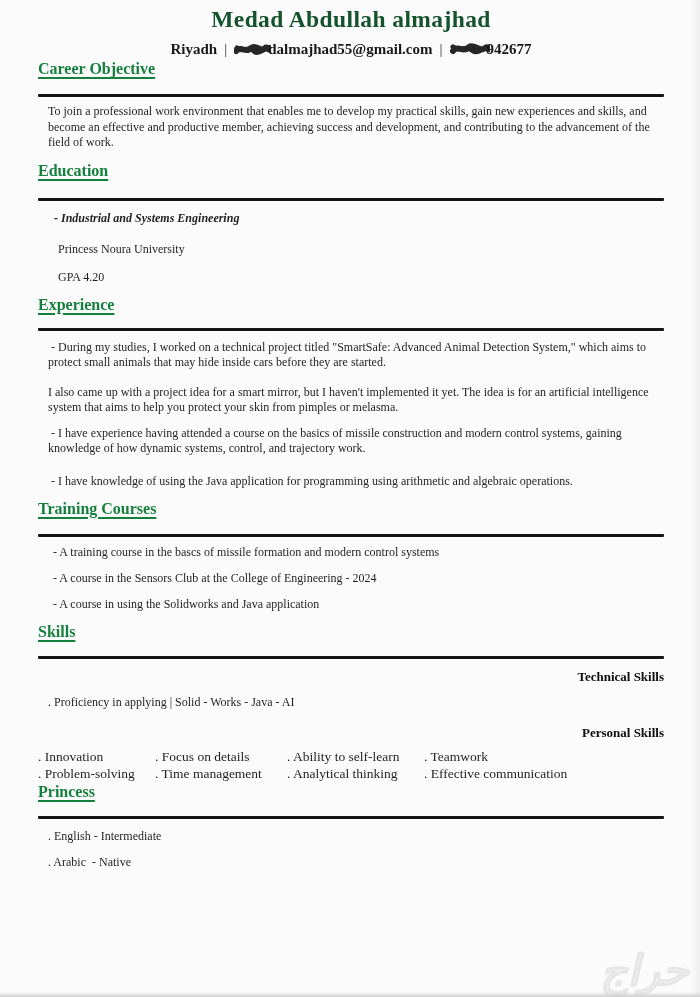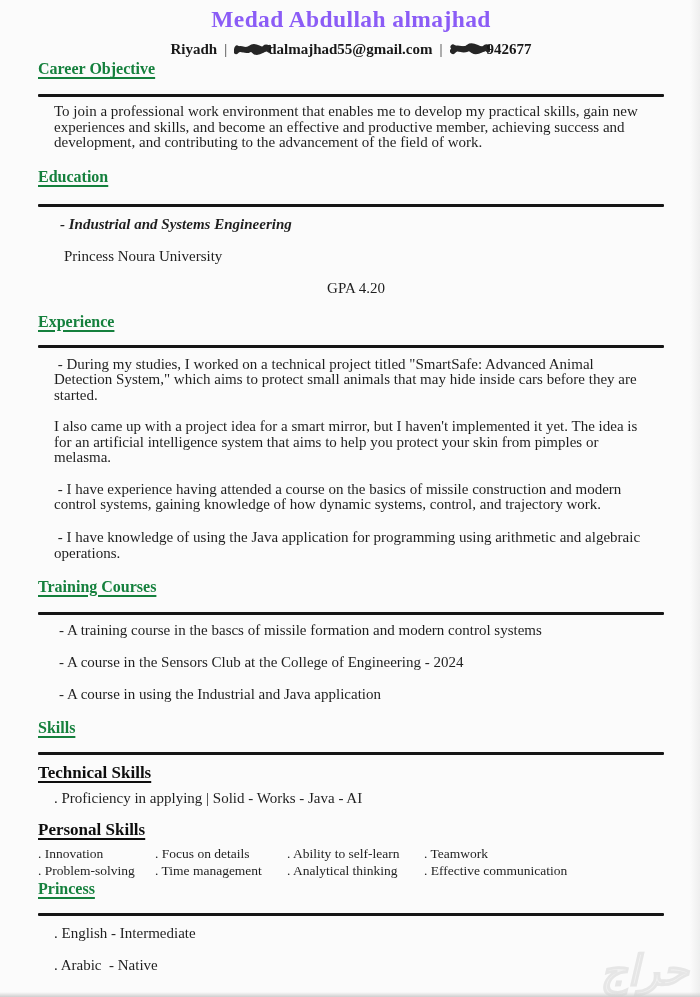--- a/index.html
+++ b/index.html
@@ -10,21 +10,21 @@
     color: #1f1f1f;
     overflow: hidden;
     position: relative;
   }
   .doc { padding: 6px 36px 0 38px; position: relative; }
 
   .name {
     text-align: center;
     font-size: 23.5px; font-weight: bold;
     line-height: 26px; letter-spacing: 0.4px;
-    color: #8b5cf6;
+    color: #14532d;
   }
   .contact {
     margin-top: 7px;
     text-align: center;
     font-weight: bold; font-size: 15px; line-height: 20px;
     color: #181818;
     white-space: nowrap;
   }
   .contact .sep { padding: 0 7px; font-weight: normal; color: #333; }
 
@@ -34,29 +34,29 @@
   h2.section-heading {
     font-size: 16px; font-weight: bold; line-height: 19px;
     margin: 0; color: #15803d;
     text-decoration: underline;
     text-decoration-thickness: 2px;
     text-underline-offset: 3px;
   }
   .rule { height: 3px; background: #151515; border-radius: 1px; }
 
   .body {
-    font-size: 15px; line-height: 15.5px;
-    margin: 16px; white-space: pre-wrap;
+    font-size: 12px; line-height: 15.5px;
+    margin: 10px; white-space: pre-wrap;
   }
   .subheading {
-    font-size: 17px; font-weight: bold; line-height: 16px;
+    font-size: 13px; font-weight: bold; line-height: 16px;
     margin: 0; color: #0e0e0e;
-    text-decoration: underline;
     text-decoration-thickness: 1.5px;
     text-underline-offset: 3px;
+    text-align: right;
   }
   .lh16 { line-height: 16px; }
 
   
   .mt1  { margin-top: 1px; }
   .mt6  { margin-top: 6px; }
   .mt7  { margin-top: 7px; }
   .mt8  { margin-top: 8px; }
   .mt9  { margin-top: 9px; }
   .mt10 { margin-top: 10px; }
@@ -118,34 +118,34 @@
   </div>
 
   <h2 class="section-heading mt25">Career Objective</h2>
   <div class="rule mt16"></div>
   <p class="body mt7">To join a professional work environment that enables me to develop my practical skills, gain new experiences and skills, and become an effective and productive member, achieving success and development, and contributing to the advancement of the field of work.</p>
 
   <h2 class="section-heading mt27">Education</h2>
   <div class="rule mt18"></div>
   <p class="body lh16 bold mt9" style="padding-left:6px;font-style:italic;">- Industrial and Systems Engineering</p>
   <p class="body lh16 mt15" style="padding-left:10px;">Princess Noura University</p>
-  <p class="body lh16 mt12" style="padding-left:10px;text-align:center;">GPA 4.20</p>
+  <p class="body lh16 mt12" style="padding-left:10px;">GPA 4.20</p>
 
   <h2 class="section-heading mt28">Experience</h2>
   <div class="rule mt14"></div>
   <p class="body mt9"> - During my studies, I worked on a technical project titled "SmartSafe: Advanced Animal Detection System," which aims to protect small animals that may hide inside cars before they are started.</p>
   <p class="body mt14">I also came up with a project idea for a smart mirror, but I haven't implemented it yet. The idea is for an artificial intelligence system that aims to help you protect your skin from pimples or melasma.</p>
   <p class="body mt9"> - I have experience having attended a course on the basics of missile construction and modern control systems, gaining knowledge of how dynamic systems, control, and trajectory work.</p>
   <p class="body mt16 lh16"> - I have knowledge of using the Java application for programming using arithmetic and algebraic operations.</p>
 
   <h2 class="section-heading mt29">Training Courses</h2>
   <div class="rule mt16"></div>
   <p class="body lh16 mt7" style="padding-left:5px;">- A training course in the bascs of missile formation and modern control systems</p>
   <p class="body lh16 mt6" style="padding-left:5px;">- A course in the Sensors Club at the College of Engineering - 2024</p>
-  <p class="body lh16 mt6" style="padding-left:5px;">- A course in using the Industrial and Java application</p>
+  <p class="body lh16 mt6" style="padding-left:5px;">- A course in using the Solidworks and Java application</p>
 
   <h2 class="section-heading mt25">Skills</h2>
   <div class="rule mt15"></div>
   <p class="subheading mt10">Technical Skills</p>
   <p class="body lh16 mt9">. Proficiency in applying | Solid - Works - Java - AI</p>
   <p class="subheading mt15">Personal Skills</p>
   <div class="skill-grid mt8">
     <span>. Innovation</span>
     <span>. Focus on details</span>
     <span>. Ability to self-learn</span>

